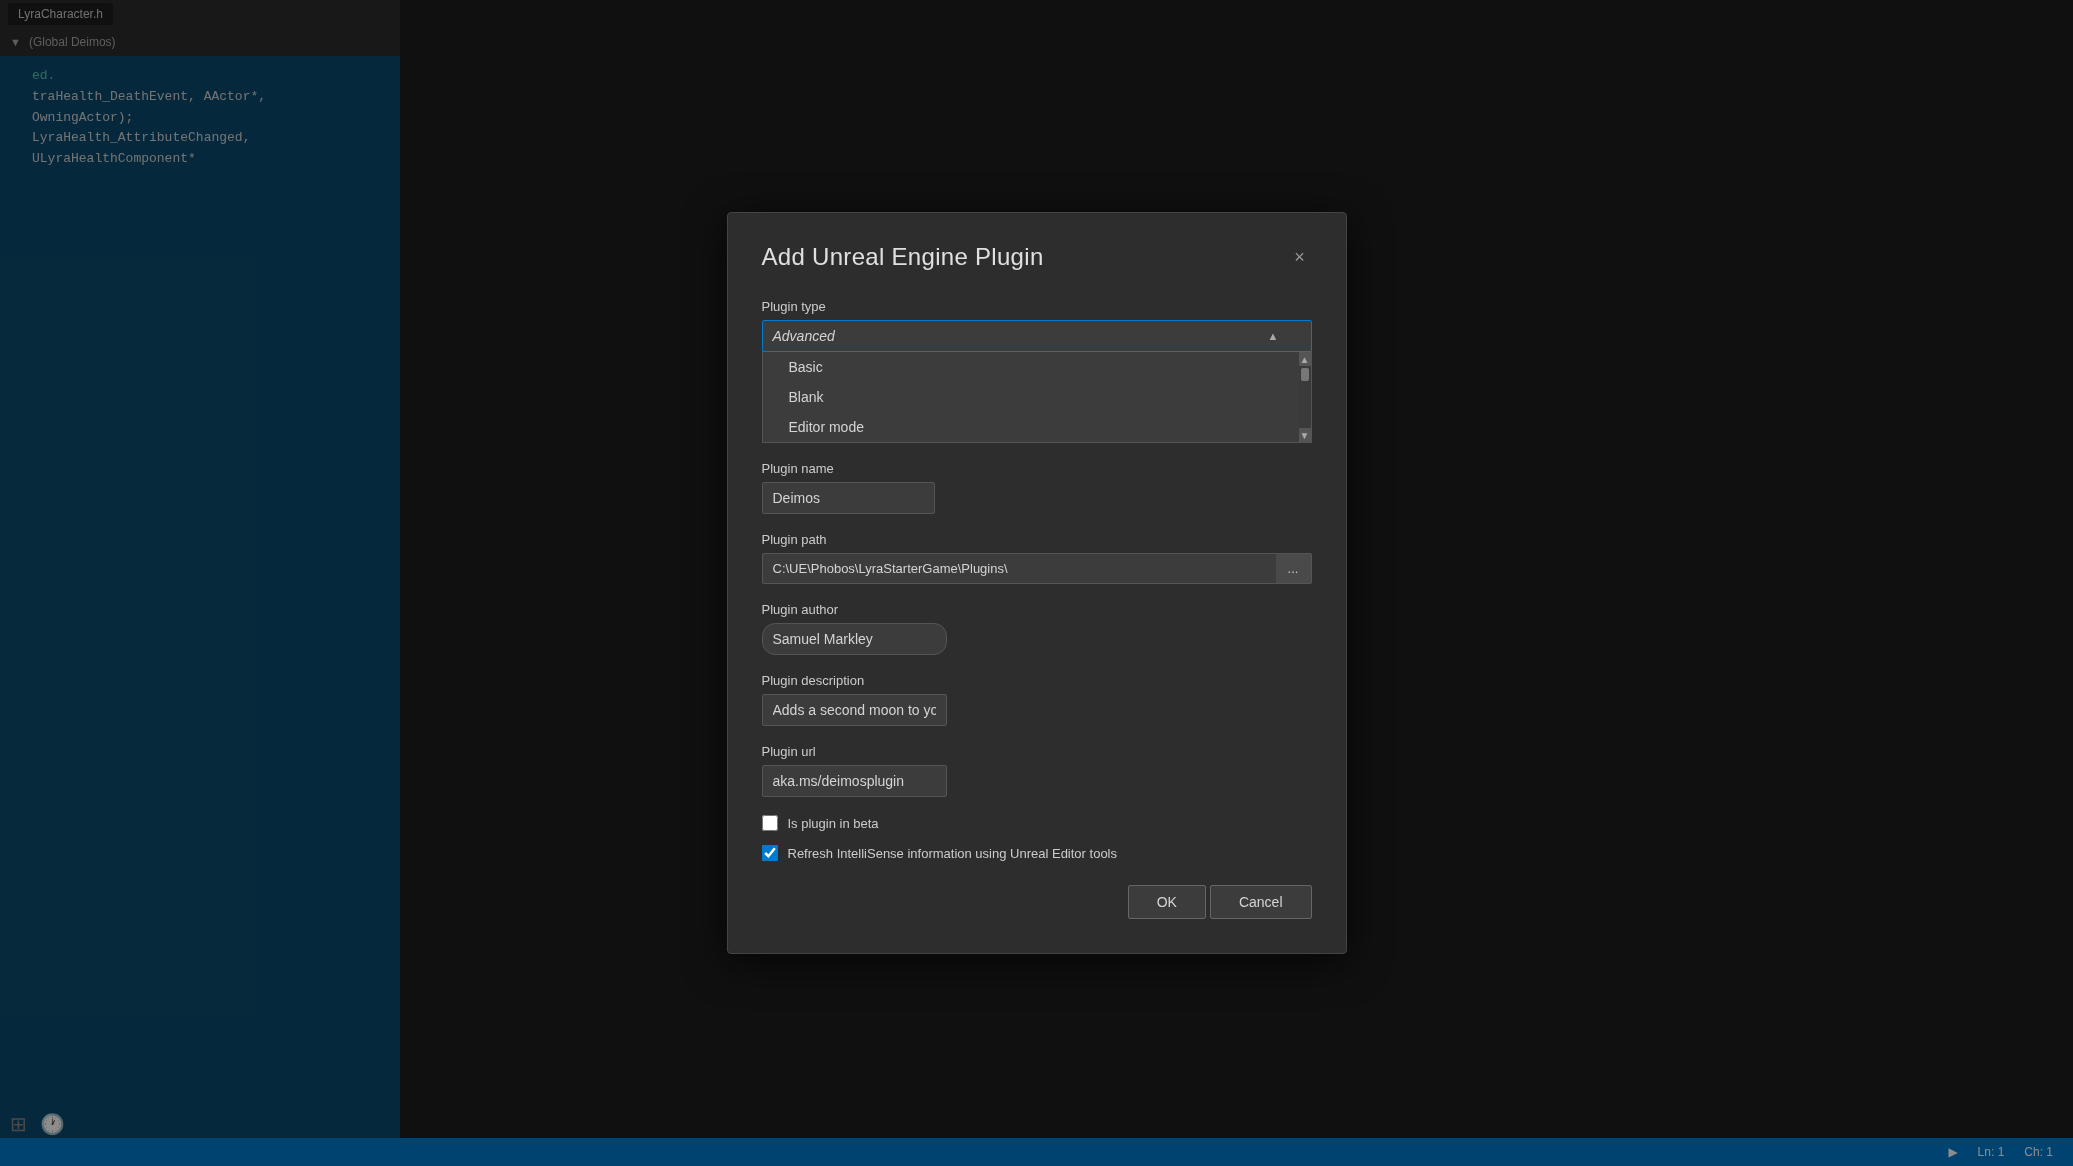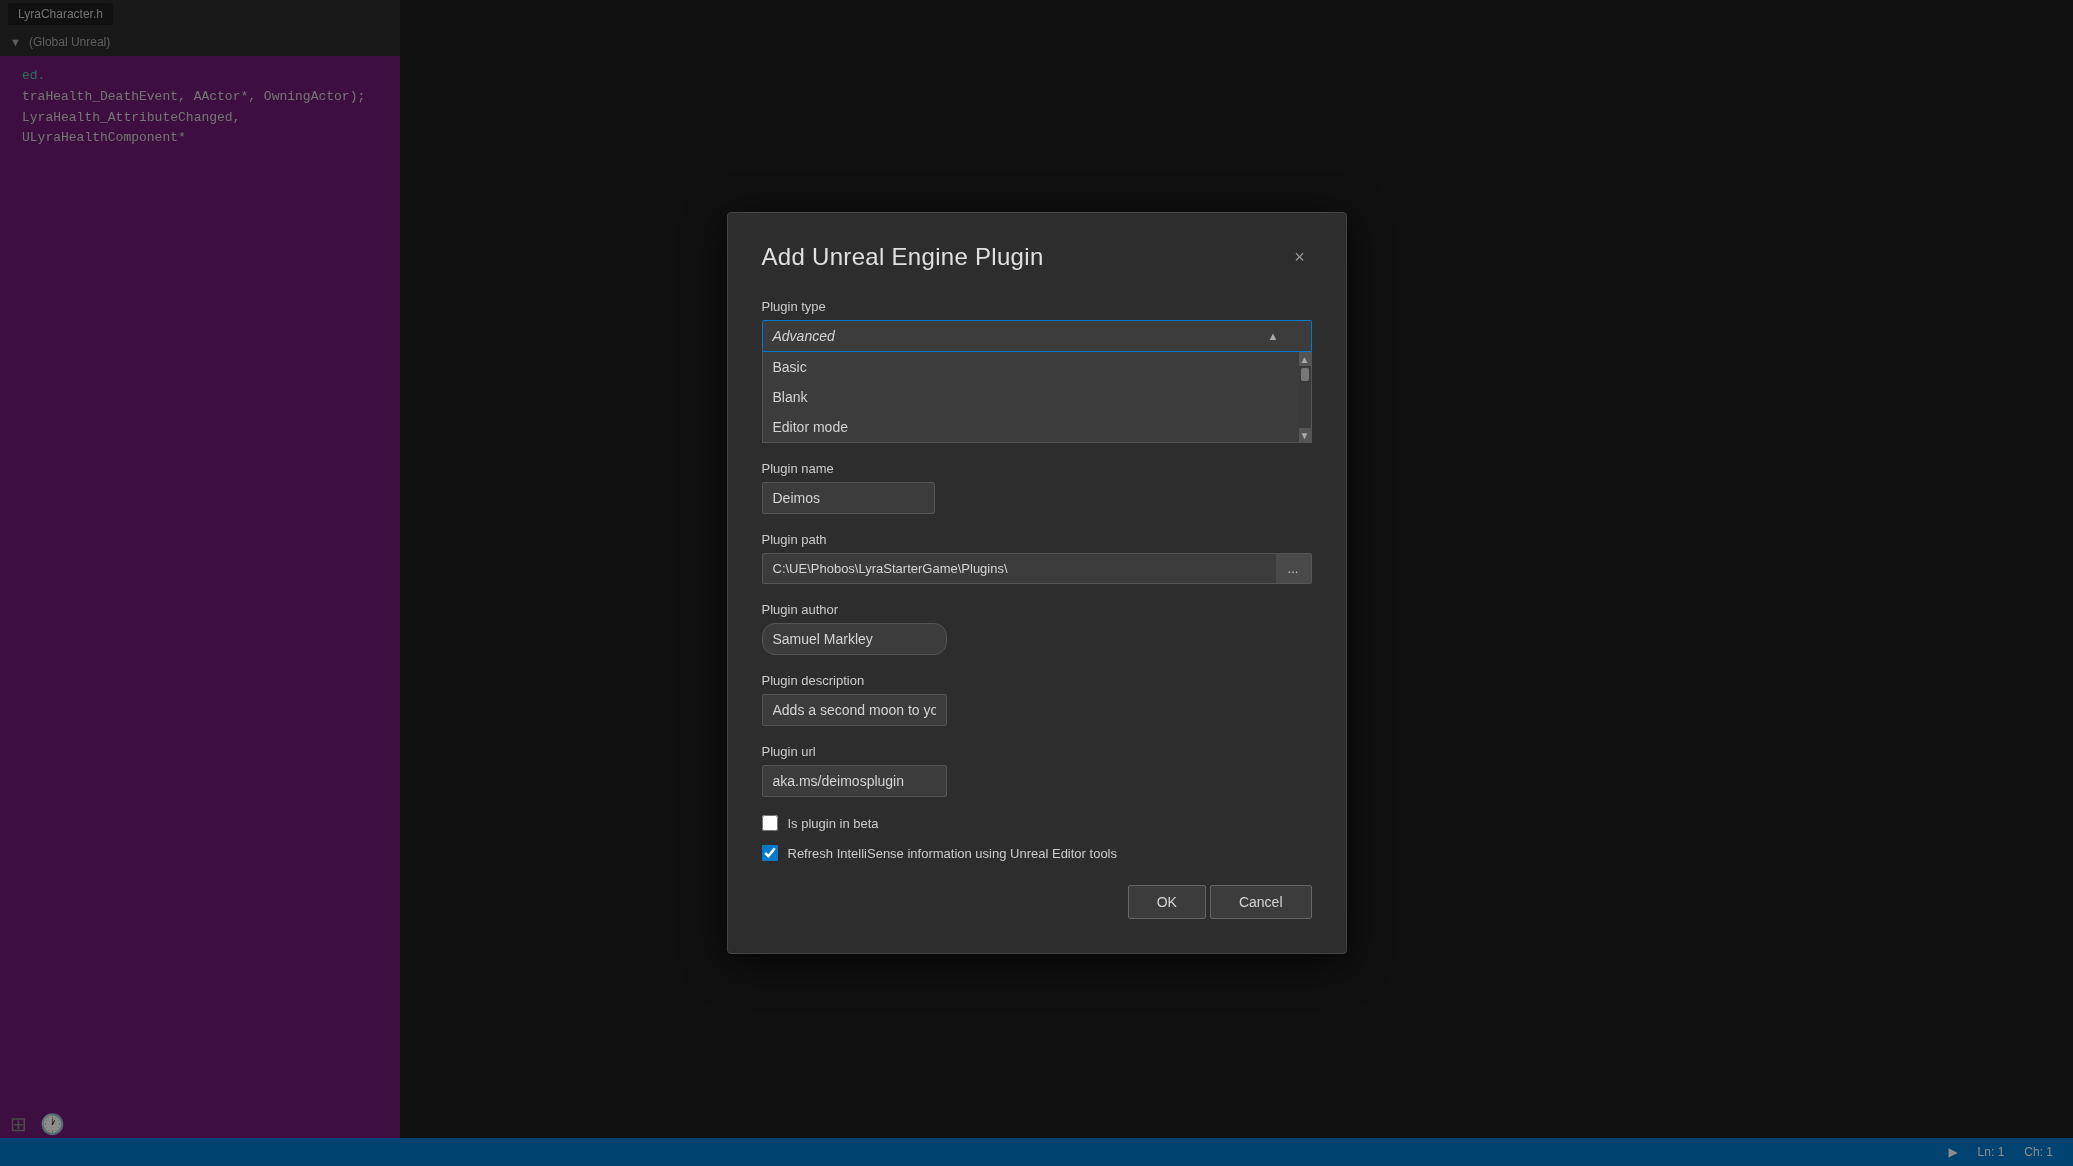--- a/index.html
+++ b/index.html
@@ -53,22 +53,22 @@
       gap: 8px;
       color: #aaa;
       font-size: 12px;
     }
 
     .bg-code-area {
       position: absolute;
       top: 56px; left: 0;
       width: 400px;
       bottom: 0;
-      background: #701a75;
-      padding: 10px 22px;
+      background: #0c4a6e;
+      padding: 10px 32px;
       color: #569cd6;
       font-family: 'Courier New', monospace;
       font-size: 13px;
       line-height: 1.6;
     }
 
     .bg-code-green { color: #4ec9b0; }
     .bg-code-white { color: #d4d4d4; }
 
     .bg-statusbar {
@@ -206,21 +206,21 @@
 
     .dropdown-list::-webkit-scrollbar-track {
       background: #3c3c3c;
     }
 
     .dropdown-list::-webkit-scrollbar-thumb {
       background: #666;
     }
 
     .dropdown-item {
-      padding: 7px 10px;
+      padding: 7px 26px;
       color: #d4d4d4;
       font-size: 14px;
       cursor: pointer;
     }
 
     
     .path-row {
       display: flex;
       gap: 0;
     }
@@ -315,21 +315,21 @@
   </style>
 </head>
 <body>
 
 <div class="bg-editor">
   <div class="bg-tab-bar">
     <div class="bg-tab">LyraCharacter.h</div>
   </div>
   <div class="bg-scope-bar">
     <span style="color:#aaa;font-size:11px;">▼</span>
-    <span>(Global Unreal)</span>
+    <span>(Global Deimos)</span>
   </div>
   <div class="bg-code-area">
     <div class="bg-code-green">ed.</div>
     <div></div>
     <div class="bg-code-white">traHealth_DeathEvent, AActor*, OwningActor);</div>
     <div class="bg-code-white">LyraHealth_AttributeChanged, ULyraHealthComponent*</div>
   </div>
   <div class="bg-bottom-icons">
     <span>⊞</span>
     <span>🕐</span>

